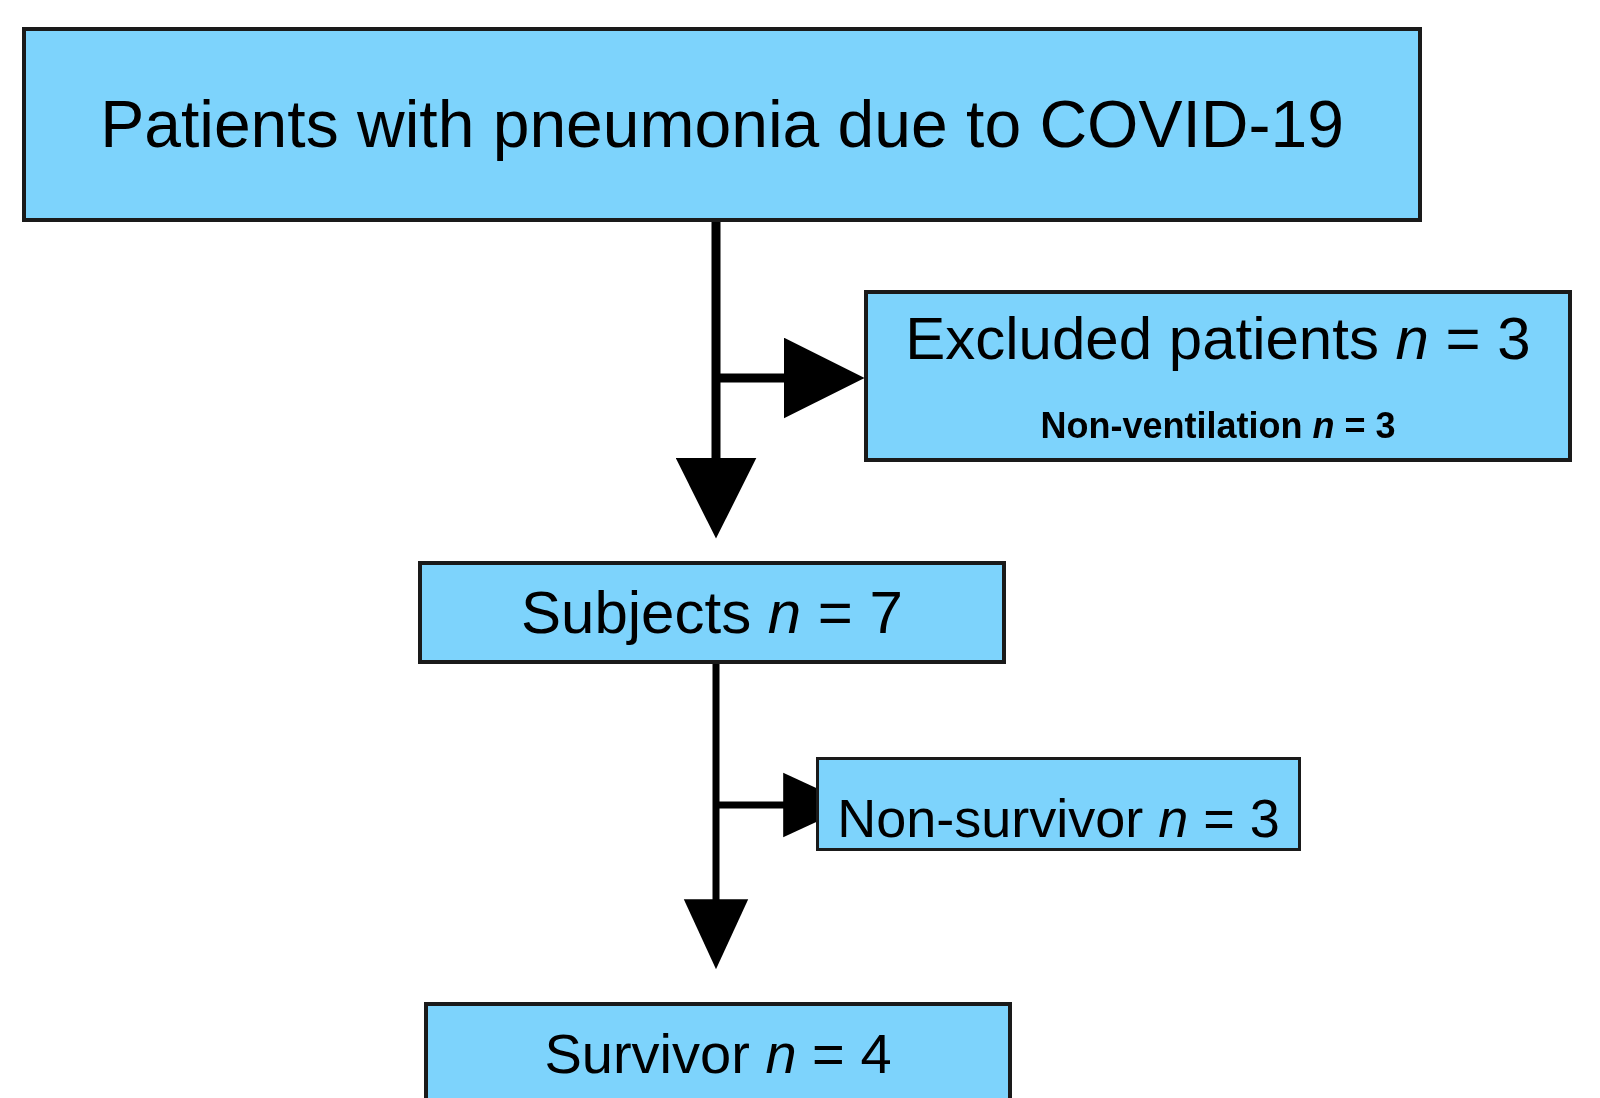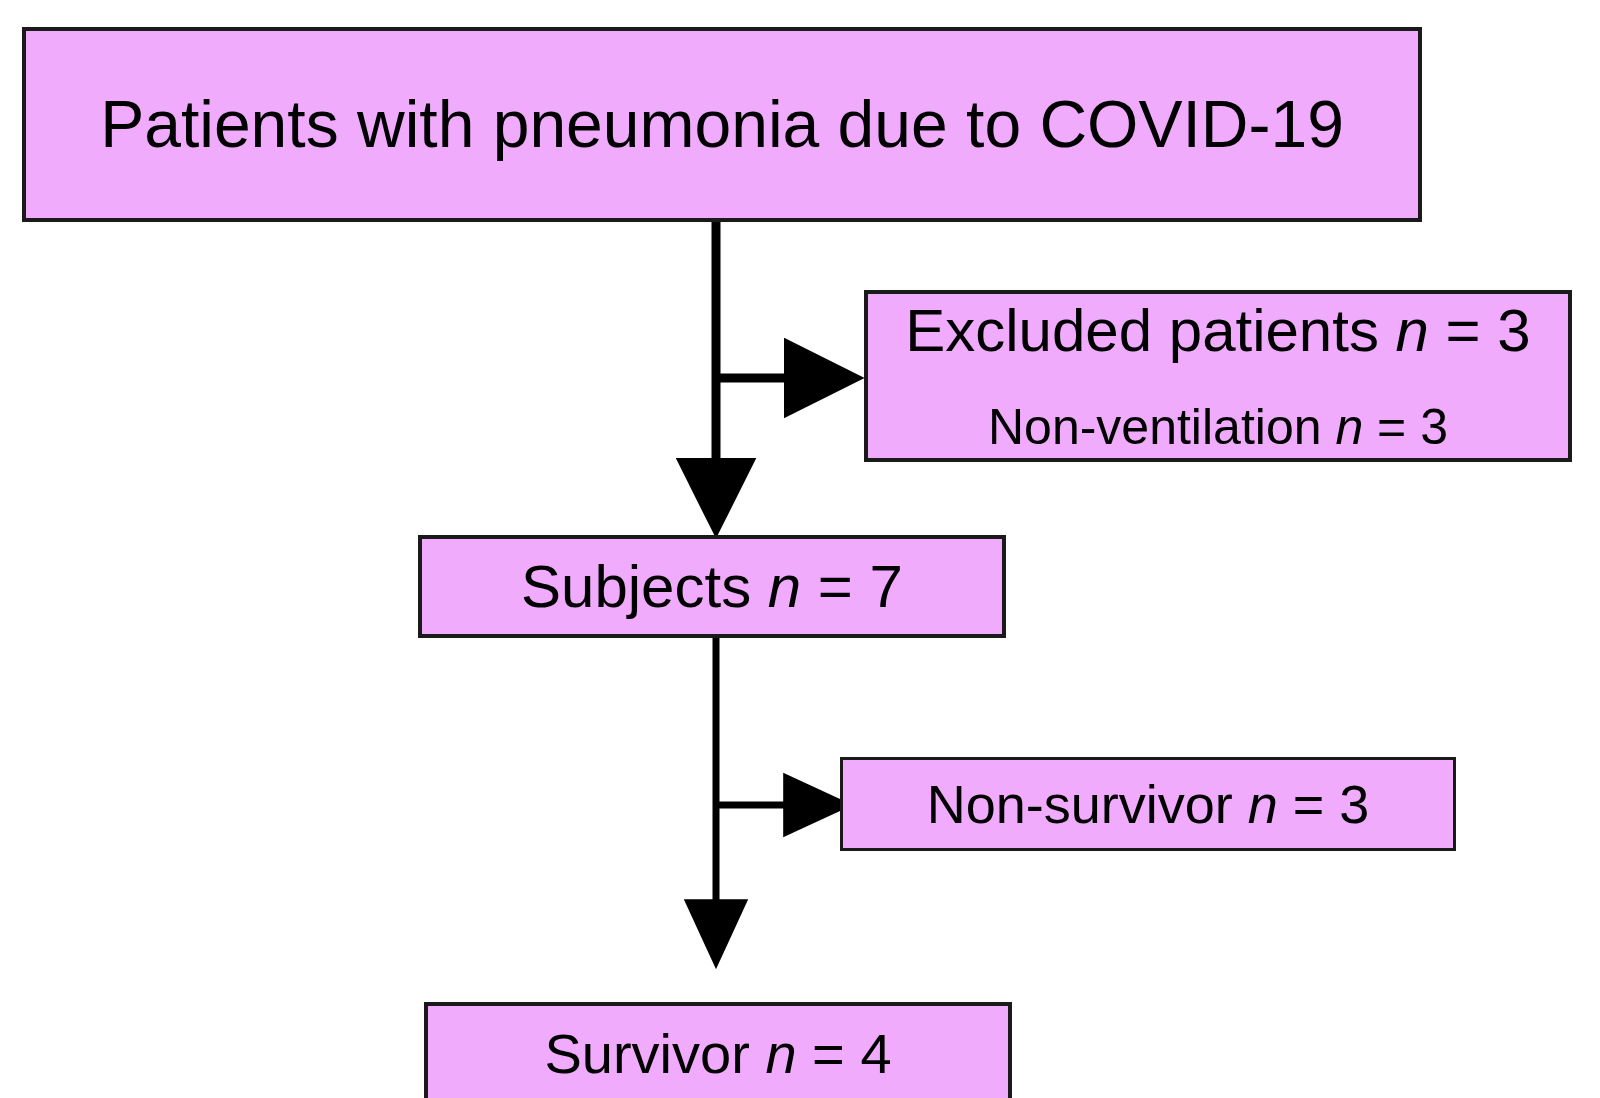--- a/index.html
+++ b/index.html
@@ -17,21 +17,21 @@
     width: 1600px;
     height: 1098px;
     background: #ffffff;
     overflow: hidden;
   }
 
   
   .node {
     position: absolute;
     box-sizing: border-box;
-    background: #f0abfc;
+    background: #7dd3fc;
     border: 4px solid #1a1a1a;
     display: flex;
     flex-direction: column;
     align-items: center;
     justify-content: center;
     text-align: center;
     line-height: 1.12;
     color: #000000;
   }
   .node .line {
@@ -52,36 +52,38 @@
   #node-enrolled .line-2 { margin-top: 4px; }
 
   #node-excluded {
     left: 864px; top: 290px;
     width: 708px; height: 172px;
     font-size: 60px;
     border-width: 4px;
     gap: 24px;
   }
   #node-excluded .line-2 {
-    font-size: 50px;
+    font-size: 36px;
     margin-top: 10px;
+    font-weight: bold;
   }
 
   #node-subjects {
-    left: 418px; top: 535px;
+    left: 418px; top: 561px;
     width: 588px; height: 103px;
     font-size: 60px;
     border-width: 4px;
   }
 
   #node-nonsurvivor {
-    left: 840px; top: 757px;
-    width: 616px; height: 94px;
+    left: 816px; top: 757px;
+    width: 485px; height: 94px;
     font-size: 54px;
     border-width: 3px;
+    justify-content: flex-end;
   }
 
   #node-survivor {
     left: 424px; top: 966px;
     width: 588px; height: 104px;
     font-size: 56px;
     border-width: 4px;
     margin-top: 36px;
   }
 

